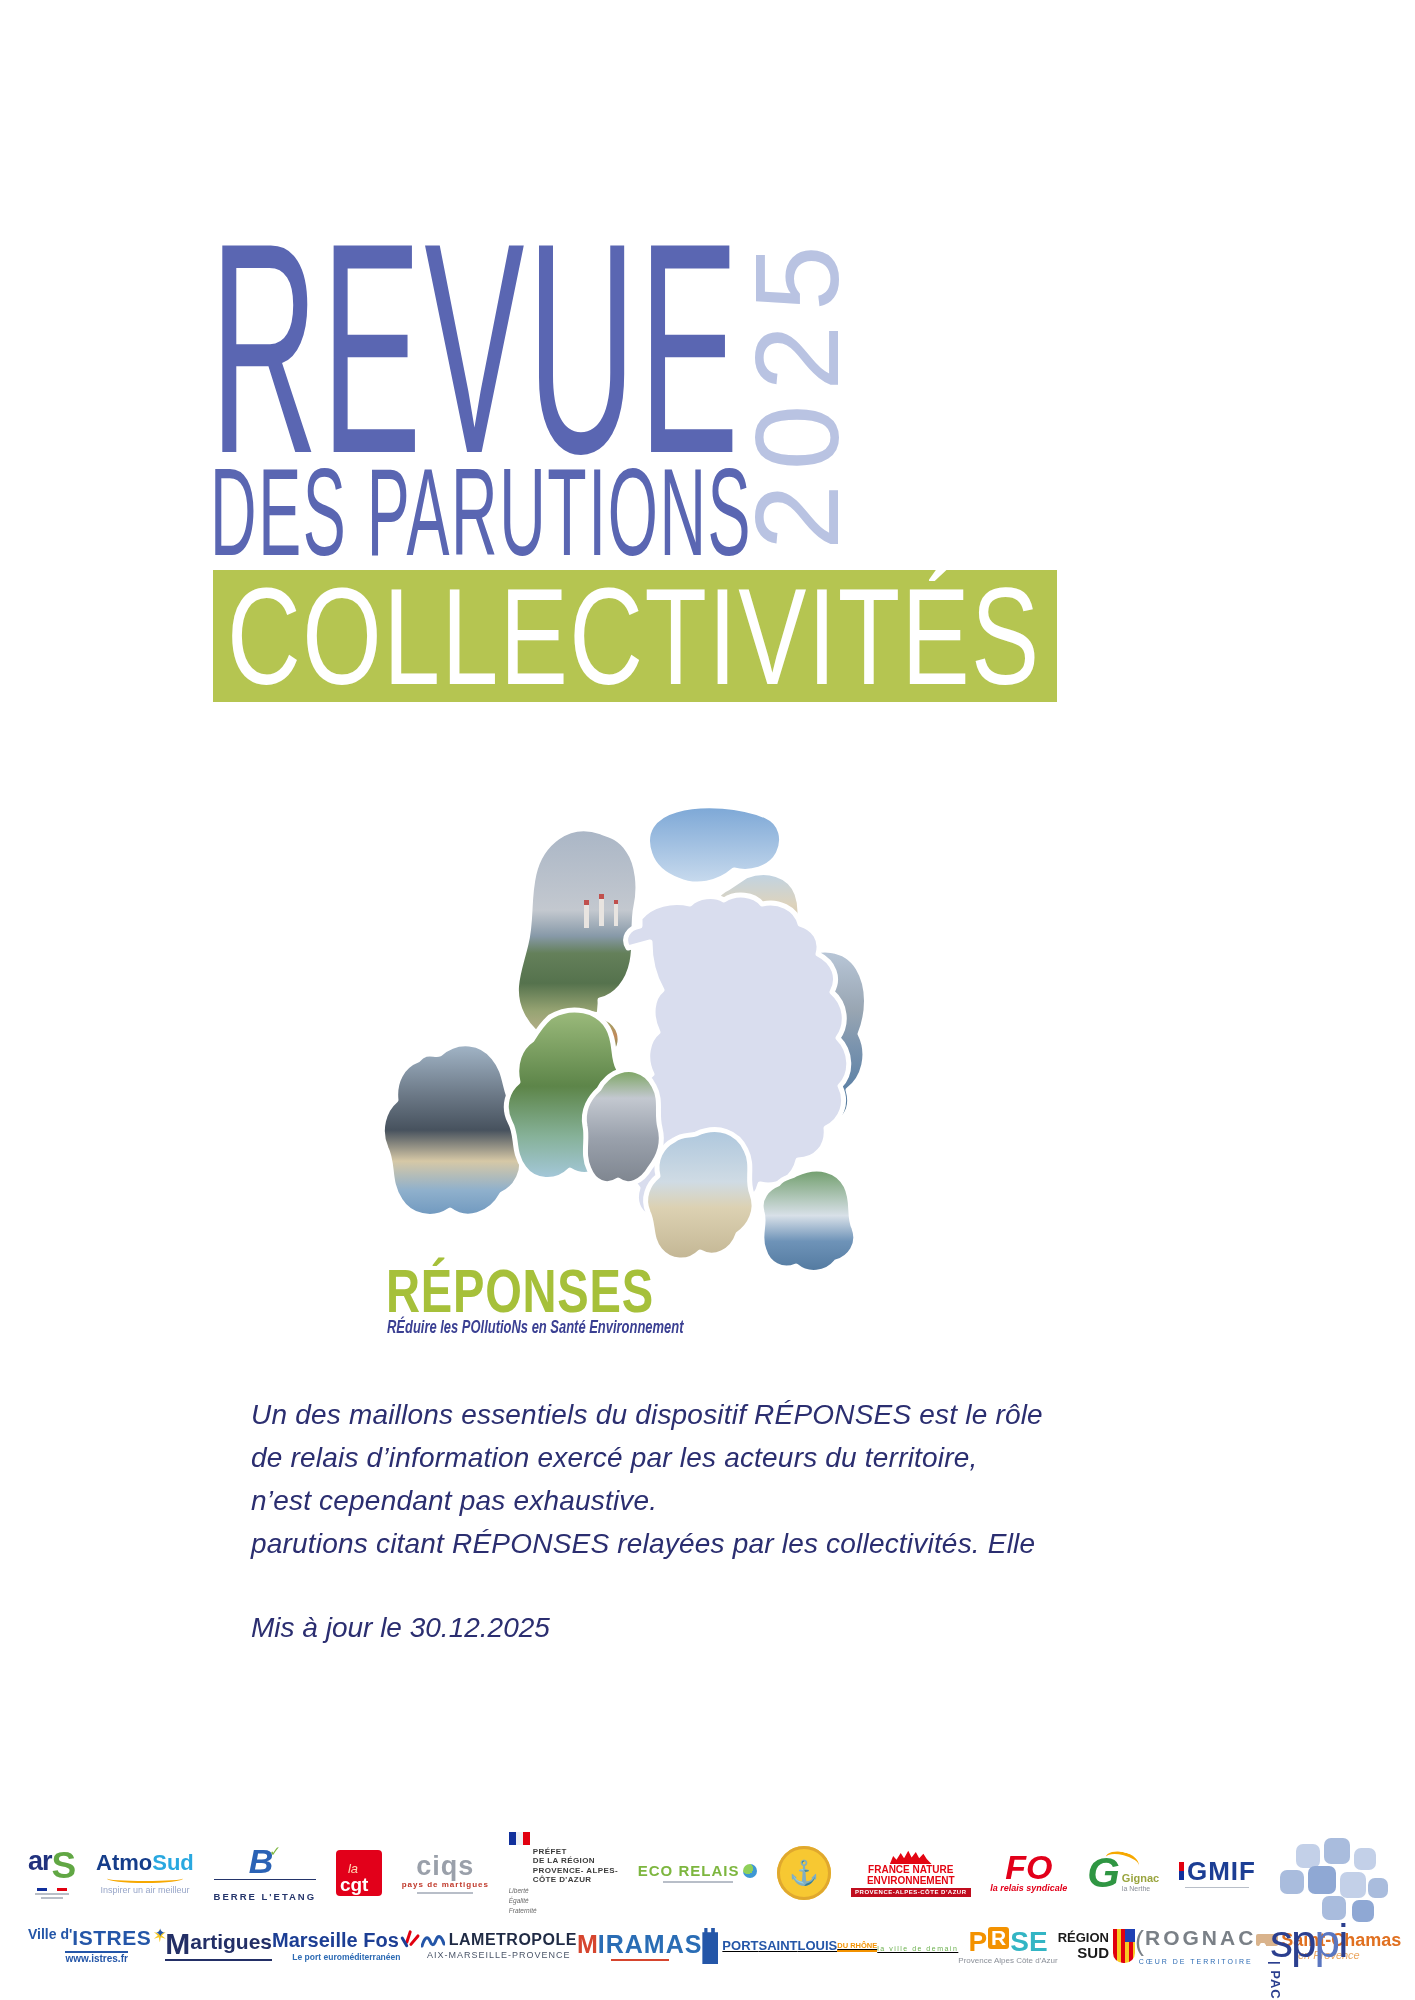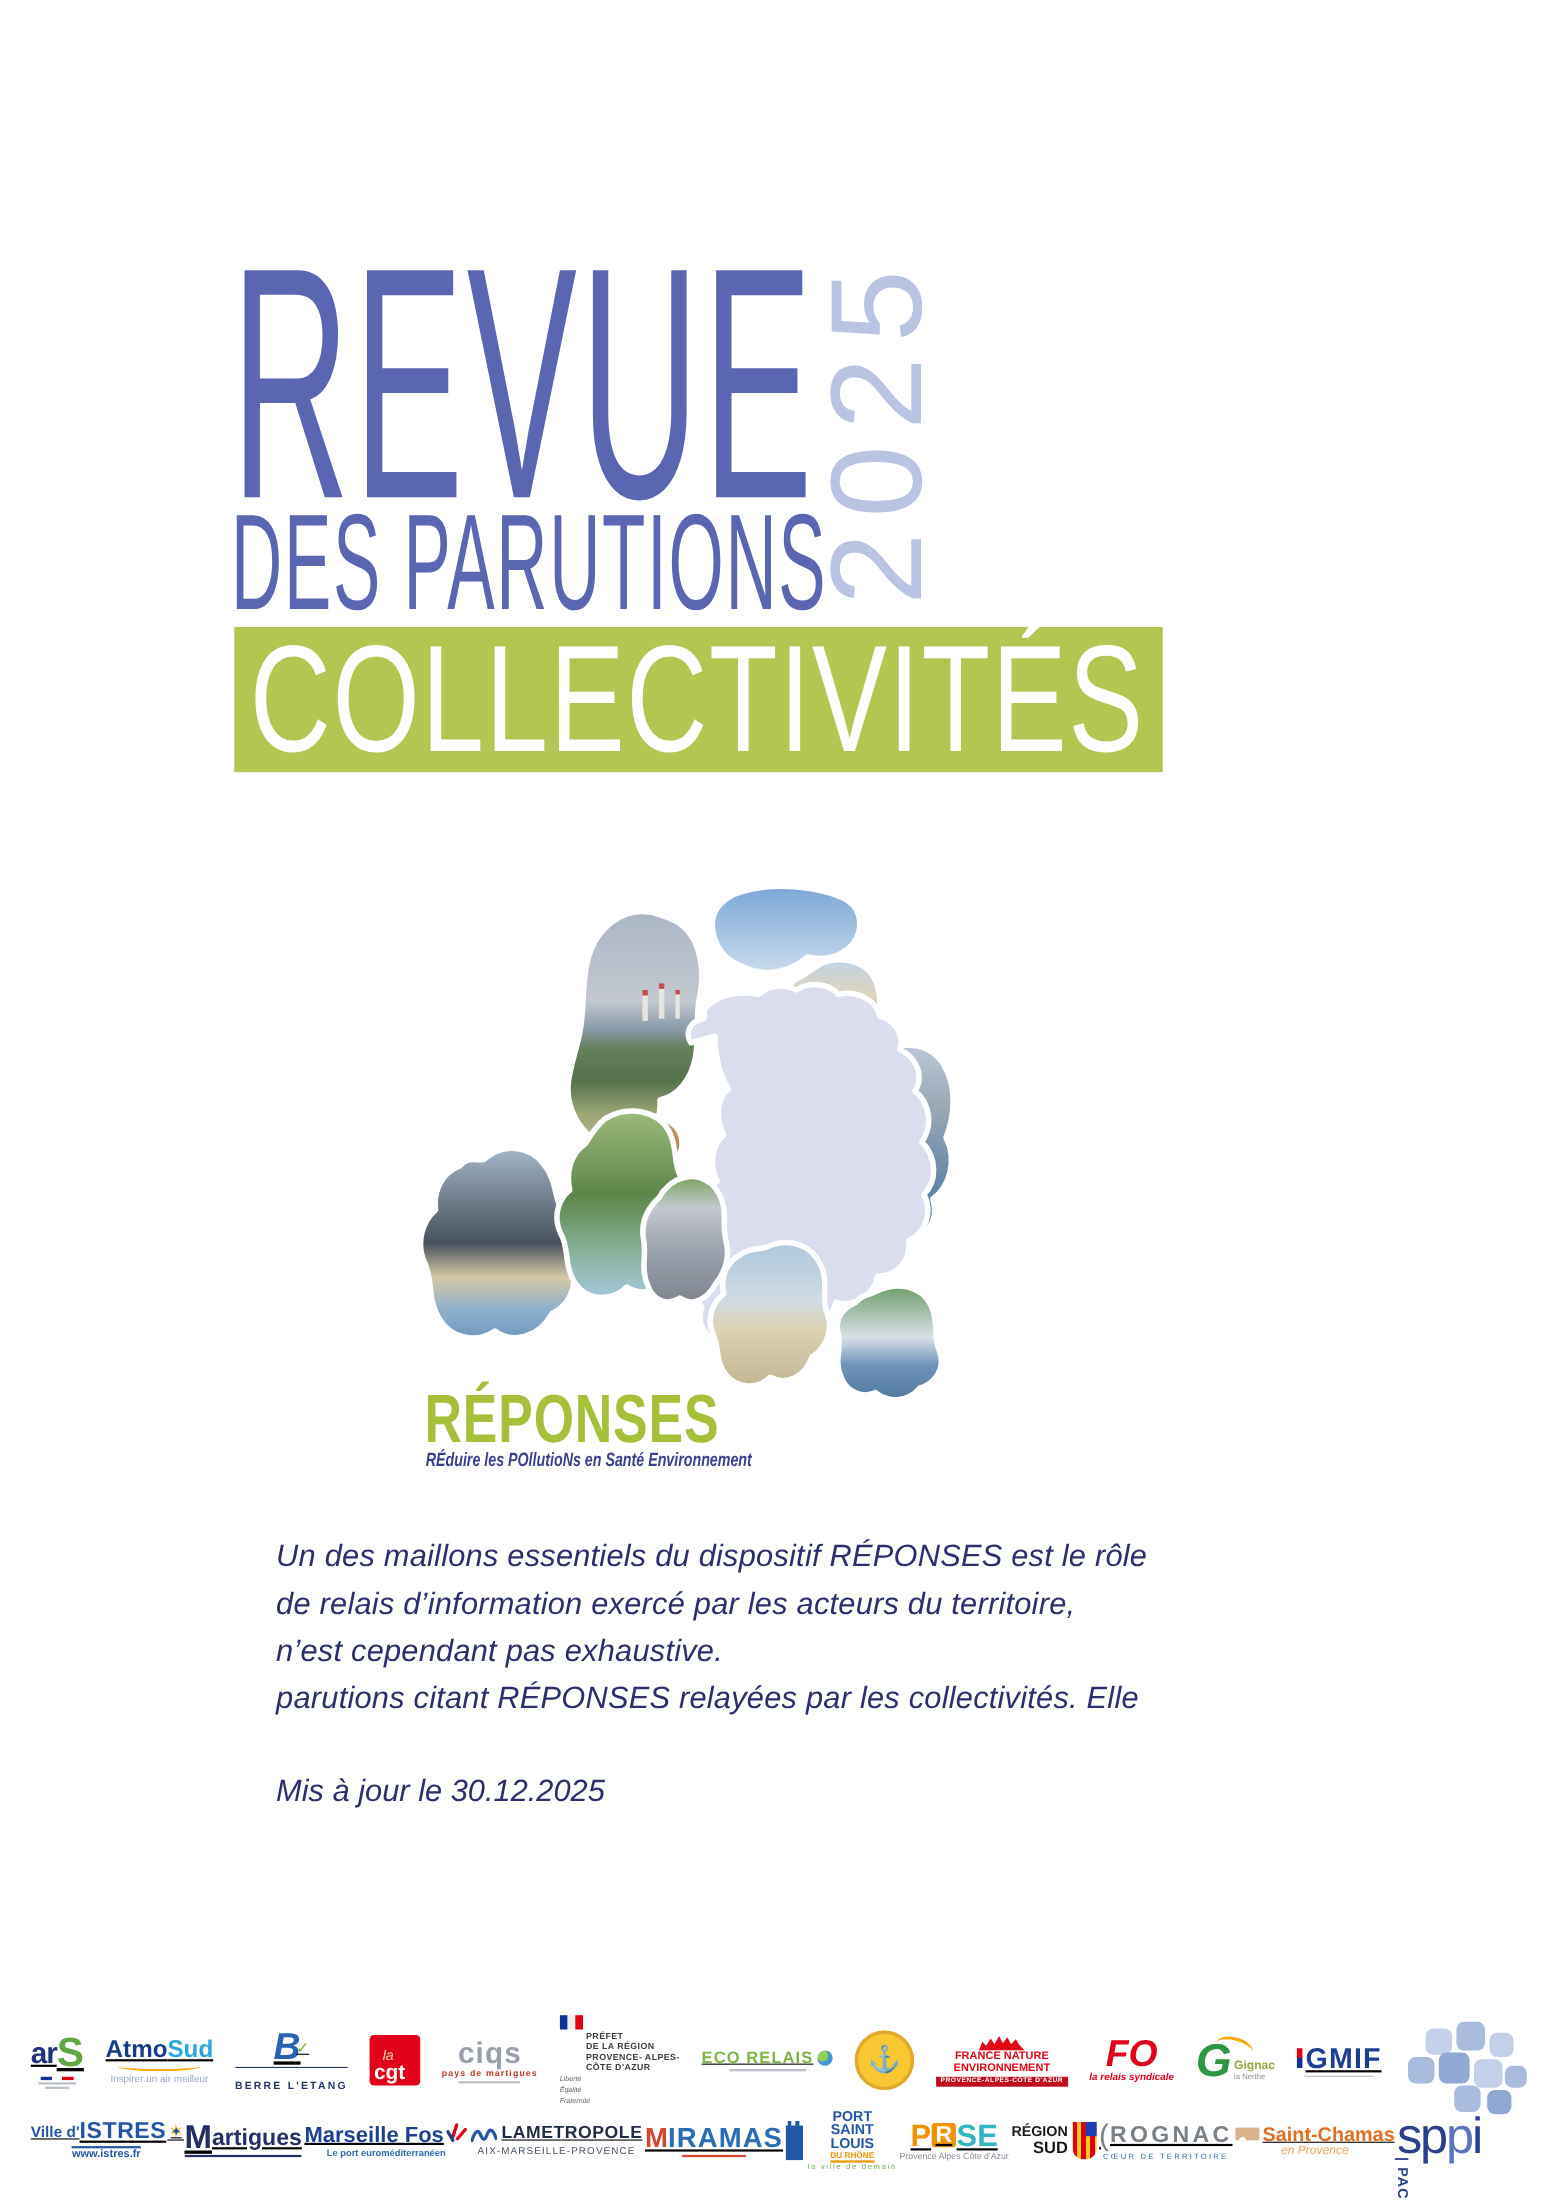--- a/index.html
+++ b/index.html
@@ -31,21 +31,21 @@
   .intro{position:absolute;left:251px;top:1393px;font-size:28px;font-style:italic;
          color:#2b2e70;line-height:43px;letter-spacing:.2px;white-space:nowrap;}
   .updated{position:absolute;left:251px;top:1612px;font-size:28px;font-style:italic;
            color:#2b2e70;white-space:nowrap;}
   
   .frow{position:absolute;display:flex;justify-content:space-between;align-items:center;}
   .r1{left:28px;top:1840px;width:1228px;height:66px;}
   .r2{left:28px;top:1906px;width:1240px;height:80px;}
   .logo{display:flex;flex-direction:column;align-items:center;justify-content:center;
         text-align:center;line-height:1.05;white-space:nowrap;}
-  .hrow{display:flex;align-items:center;justify-content:center;text-decoration:underline;}
+  .hrow{display:flex;align-items:flex-start;justify-content:center;}
   .mb{display:block;height:2px;background:#b8bec8;margin:2px auto 0;border:0;}
   
   .ars-ar{color:#21327e;font-weight:bold;font-size:27px;letter-spacing:-1px;}
   .ars-s{color:#61a744;font-weight:bold;font-size:37px;}
   .mb.flag{height:3px;width:30px;background:linear-gradient(90deg,#11309c 33%,#fff 33% 66%,#e1000f 66%);}
   
   .atmo1{color:#153d8a;font-weight:bold;font-size:22px;}
   .atmo2{color:#29a8e0;font-weight:bold;font-size:22px;}
   .atmo-arc{width:76px;height:7px;border-bottom:2px solid #f6a800;border-radius:50%;}
   .atmo-sub{font-size:9px;color:#98a6c8;margin-top:3px;}
@@ -117,21 +117,21 @@
   .met-word{font-size:16px;font-weight:800;color:#1f2a44;letter-spacing:.5px;}
   .met-sub{font-size:9px;color:#4a5568;letter-spacing:1px;margin-top:2px;}
   
   .mir-m{font-size:25px;font-weight:800;color:#d6452e;}
   .mir-rest{font-size:25px;font-weight:600;color:#2a6db5;letter-spacing:1px;}
   .mb.red{background:#d6452e;width:58px;height:1.5px;}
   
   .psl{flex-direction:row;align-items:center;}
   .psl-tower{width:16px;height:36px;background:#2456a8;margin-right:4px;
     clip-path:polygon(0 12%,12% 12%,12% 0,32% 0,32% 12%,55% 12%,55% 0,78% 0,78% 12%,100% 12%,100% 100%,0 100%);}
-  .psl-col{display:flex;flex-direction:column;align-items:center;text-align:left;}
+  .psl-col{display:flex;align-items:flex-end;text-align:left;text-decoration:underline;}
   .psl-line{font-size:13px;font-weight:800;color:#2456a8;line-height:.95;}
   .psl-sub{font-size:7.5px;font-weight:bold;color:#f39200;border-bottom:2px solid #f39200;margin-top:1px;}
   .psl-sub2{font-size:7px;color:#6ab04c;letter-spacing:1.5px;margin-top:1px;}
   
   .prse-p{font-size:28px;font-weight:800;color:#f39200;}
   .prse-r{font-size:21px;font-weight:800;color:#fff;background:#f39200;border-radius:3px;padding:0 3px;margin:0 1px;}
   .prse-se{font-size:28px;font-weight:800;color:#33b5c4;}
   .prse-sub{font-size:8px;color:#8a8f98;margin-top:1px;}
   
   .rsud{flex-direction:row;align-items:center;}

